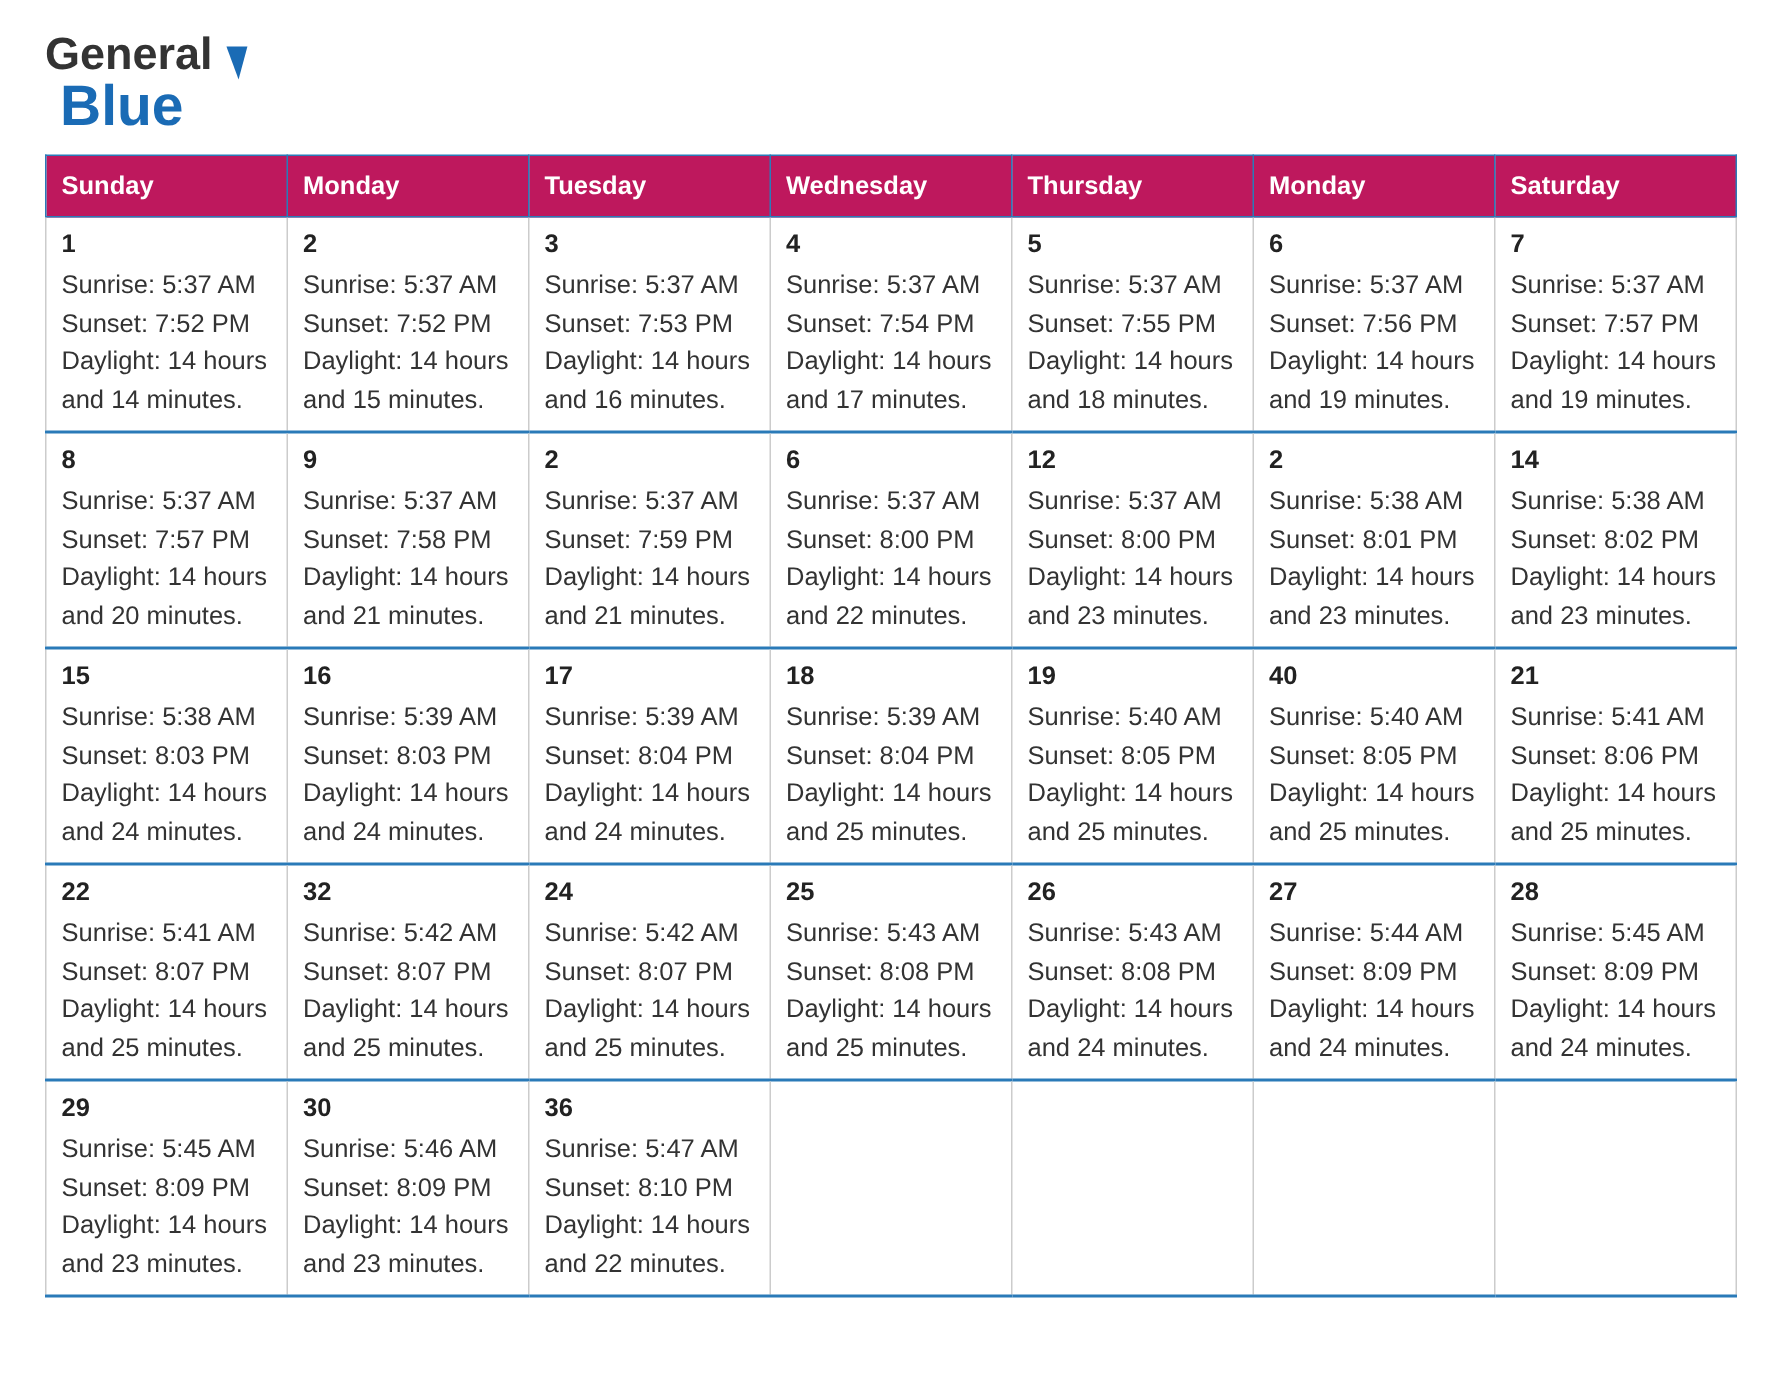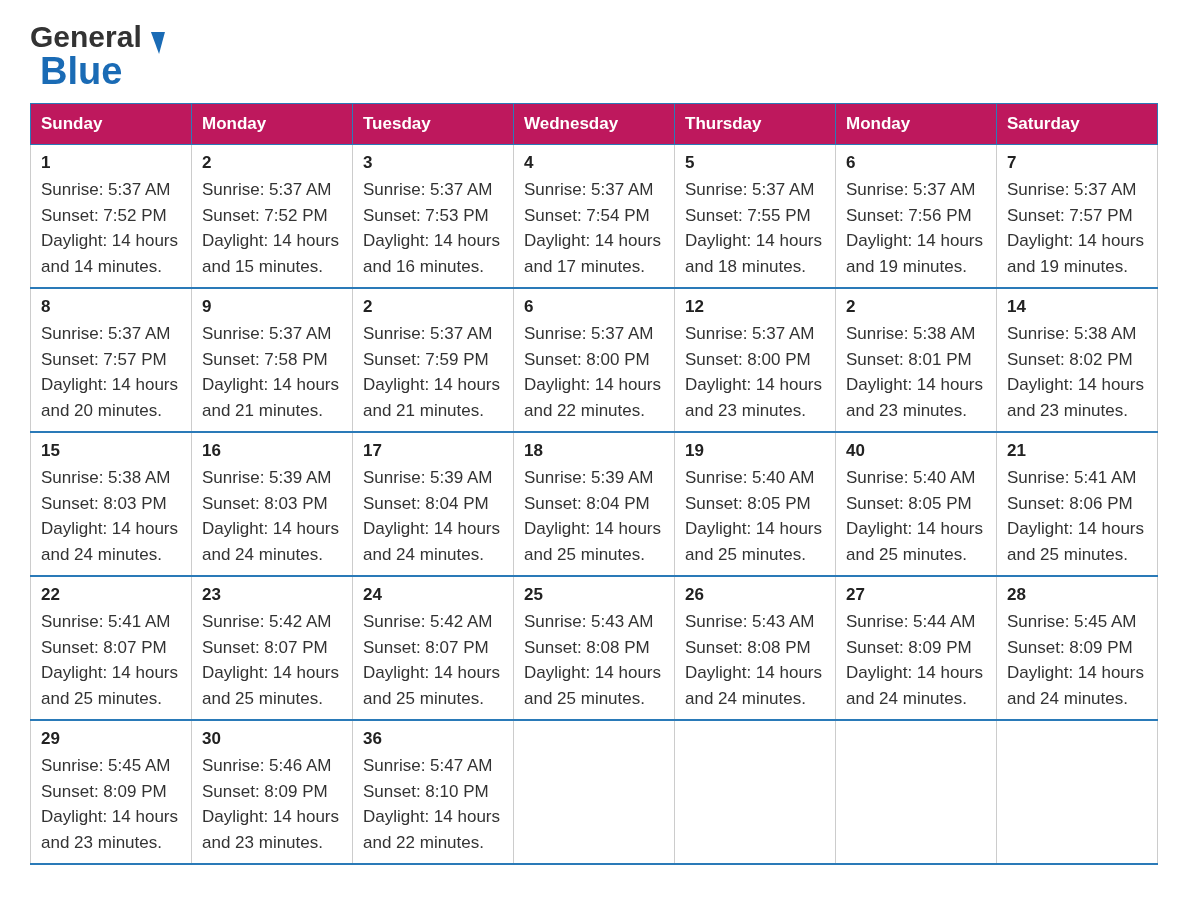--- a/index.html
+++ b/index.html
@@ -198,21 +198,21 @@
           <span class="day-number">21</span>
           <span class="day-info">Sunrise: 5:41 AM<br>Sunset: 8:06 PM<br>Daylight: 14 hours<br>and 25 minutes.</span>
         </td>
       </tr>
       <tr>
         <td>
           <span class="day-number">22</span>
           <span class="day-info">Sunrise: 5:41 AM<br>Sunset: 8:07 PM<br>Daylight: 14 hours<br>and 25 minutes.</span>
         </td>
         <td>
-          <span class="day-number">23</span>
+          <span class="day-number">32</span>
           <span class="day-info">Sunrise: 5:42 AM<br>Sunset: 8:07 PM<br>Daylight: 14 hours<br>and 25 minutes.</span>
         </td>
         <td>
           <span class="day-number">24</span>
           <span class="day-info">Sunrise: 5:42 AM<br>Sunset: 8:07 PM<br>Daylight: 14 hours<br>and 25 minutes.</span>
         </td>
         <td>
           <span class="day-number">25</span>
           <span class="day-info">Sunrise: 5:43 AM<br>Sunset: 8:08 PM<br>Daylight: 14 hours<br>and 25 minutes.</span>
         </td>

